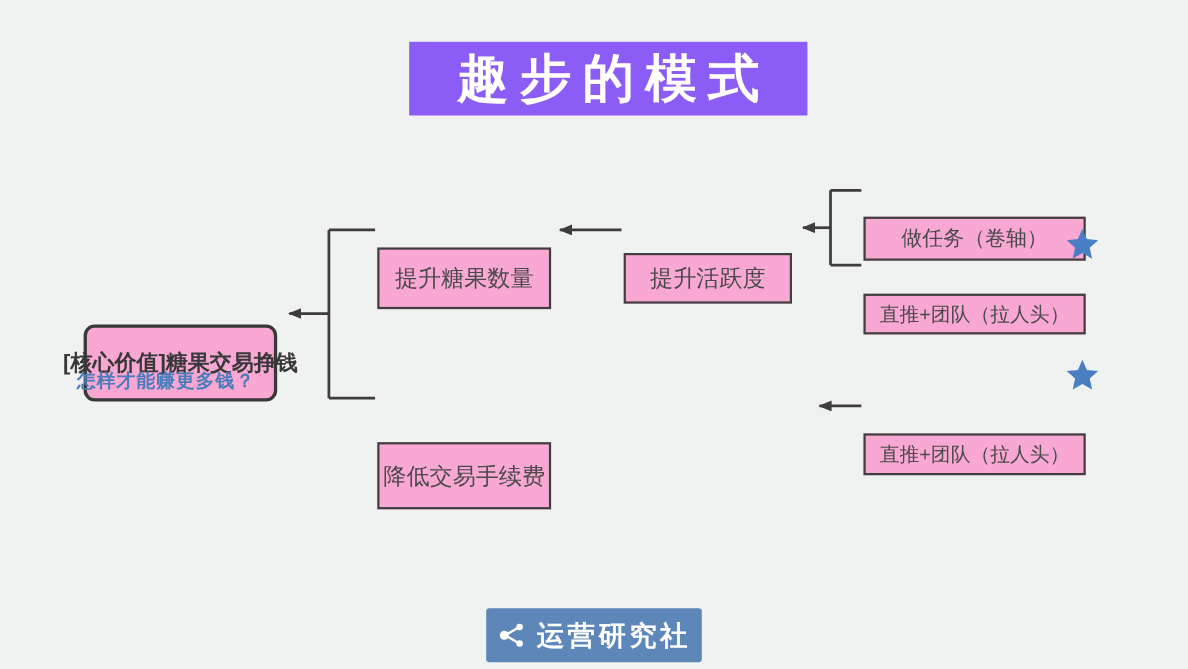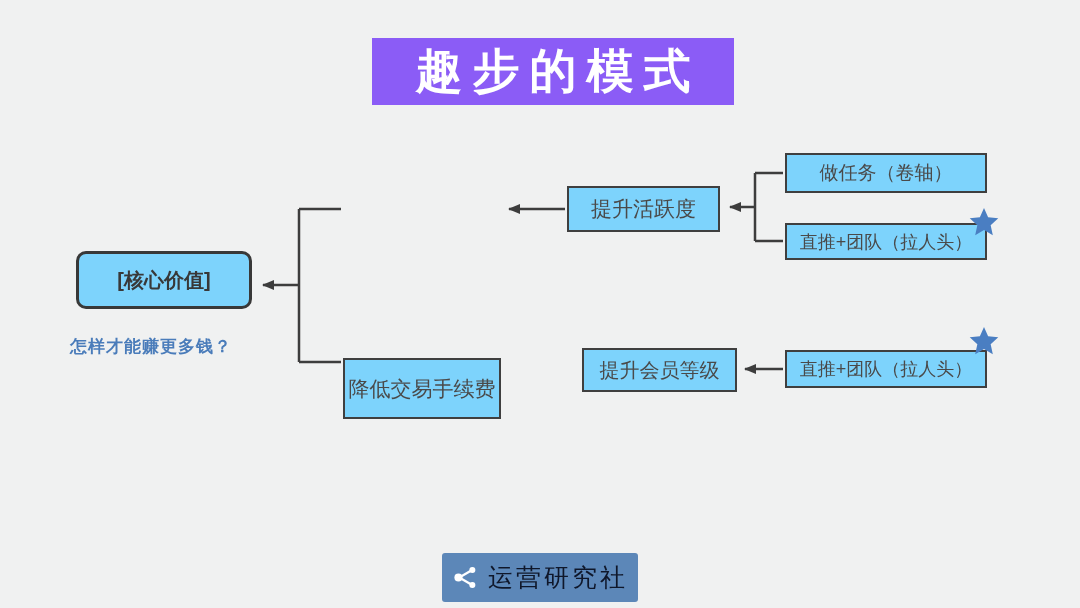--- a/index.html
+++ b/index.html
@@ -6,40 +6,40 @@
   body{width:1080px;height:608px;background:#f0f1f1;font-family:"Liberation Sans","DejaVu Sans",sans-serif;overflow:hidden;}
   .slide{position:relative;width:1080px;height:608px;background:#f0f1f1;}
 
   .banner{position:absolute;left:360px;top:38px;width:362px;height:67px;background:#8b5cf6;
           display:flex;align-items:center;justify-content:center;z-index:2;margin-left:12px;}
   .banner span{color:#fff;font-size:47px;font-weight:bold;letter-spacing:10px;padding-left:10px;white-space:nowrap;}
 
   svg.connectors{position:absolute;left:0;top:0;z-index:1;pointer-events:none;}
   svg.stars{position:absolute;left:0;top:0;z-index:3;pointer-events:none;}
 
-  .box{position:absolute;background:#7dd3fc;border:2.5px solid #3f3f3f;box-sizing:border-box;
+  .box{position:absolute;background:#f9a8d4;border:2.5px solid #3f3f3f;box-sizing:border-box;
        display:flex;align-items:center;justify-content:center;text-align:left;
-       color:#4a4a4a;z-index:2;white-space:nowrap;}
-  .core{left:76px;top:251px;width:176px;height:58px;border-width:3px;border-color:#383838;border-radius:10px;
+       color:#4a4a4a;z-index:2;white-space:nowrap;margin-top:44px;}
+  .core{left:76px;top:251px;width:176px;height:70px;border-width:3px;border-color:#383838;border-radius:10px;
         flex-direction:row;font-weight:bold;color:#383838;font-size:20px;line-height:1.45;}
   #b-candy{left:343px;top:181px;width:158px;height:56px;font-size:21px;}
   #b-activity{left:567px;top:186px;width:153px;height:46px;font-size:21px;}
   #b-tasks{left:785px;top:153px;width:202px;height:40px;font-size:19px;}
   #b-push-top{left:785px;top:223px;width:202px;height:37px;font-size:18px;}
   #b-fee{left:343px;top:358px;width:158px;height:61px;font-size:21px;}
   #b-member{left:582px;top:348px;width:155px;height:44px;font-size:20px;}
   #b-push-bottom{left:785px;top:350px;width:202px;height:38px;font-size:18px;}
 
   .question{position:absolute;left:70px;top:335px;font-size:17px;font-weight:bold;color:#4a7cba;
             letter-spacing:1px;z-index:2;white-space:nowrap;}
   .formula{position:absolute;left:73px;top:431px;font-size:24px;color:#4f4f4f;z-index:2;white-space:nowrap;}
 
   .logo{position:absolute;left:442px;top:553px;width:196px;height:49px;background:#5c87b8;border-radius:3px;
         display:flex;align-items:center;justify-content:center;gap:9px;z-index:2;}
-  .logo-text{color:#0f172a;font-size:25px;letter-spacing:3px;white-space:nowrap;}
+  .logo-text{color:#ffffff;font-size:25px;letter-spacing:3px;white-space:nowrap;font-weight:bold;}
 </style>
 </head>
 <body>
 
 <div class="slide">
 
   <div class="banner">
     <span>趣步的模式</span>
   </div>
 
@@ -54,29 +54,30 @@
       <path d="M755,173 L755,241 M755,173 L783,173 M755,241 L783,241"></path>
       <line x1="299" y1="285" x2="263" y2="285" marker-end="url(#ah)"></line>
       <line x1="565" y1="209" x2="509" y2="209" marker-end="url(#ah)"></line>
       <line x1="755" y1="207" x2="730" y2="207" marker-end="url(#ah)"></line>
       <line x1="783" y1="369" x2="745" y2="369" marker-end="url(#ah)"></line>
     </g>
   </svg>
 
   <div class="box core">
     <div>[核心价值]</div>
+    <div>糖果交易挣钱</div>
   </div>
 
   <div class="question">怎样才能赚更多钱？</div>
 
+  <div class="box" id="b-candy">提升糖果数量</div>
   <div class="box" id="b-activity">提升活跃度</div>
   <div class="box" id="b-tasks">做任务（卷轴）</div>
   <div class="box" id="b-push-top">直推+团队（拉人头）</div>
   <div class="box" id="b-fee">降低交易手续费</div>
-  <div class="box" id="b-member">提升会员等级</div>
   <div class="box" id="b-push-bottom">直推+团队（拉人头）</div>
 
   <svg class="stars" width="1080" height="608" viewBox="0 0 1080 608">
     <polygon fill="#4a7ec2" transform="translate(984,223)" points="0,-15 4.11,-5.66 14.27,-4.64 6.66,2.16 8.82,12.14 0,7 -8.82,12.14 -6.66,2.16 -14.27,-4.64 -4.11,-5.66"></polygon>
     <polygon fill="#4a7ec2" transform="translate(984,342)" points="0,-15 4.11,-5.66 14.27,-4.64 6.66,2.16 8.82,12.14 0,7 -8.82,12.14 -6.66,2.16 -14.27,-4.64 -4.11,-5.66"></polygon>
   </svg>
 
 
   <div class="logo">
     <svg width="27" height="27" viewBox="0 0 26 26">

